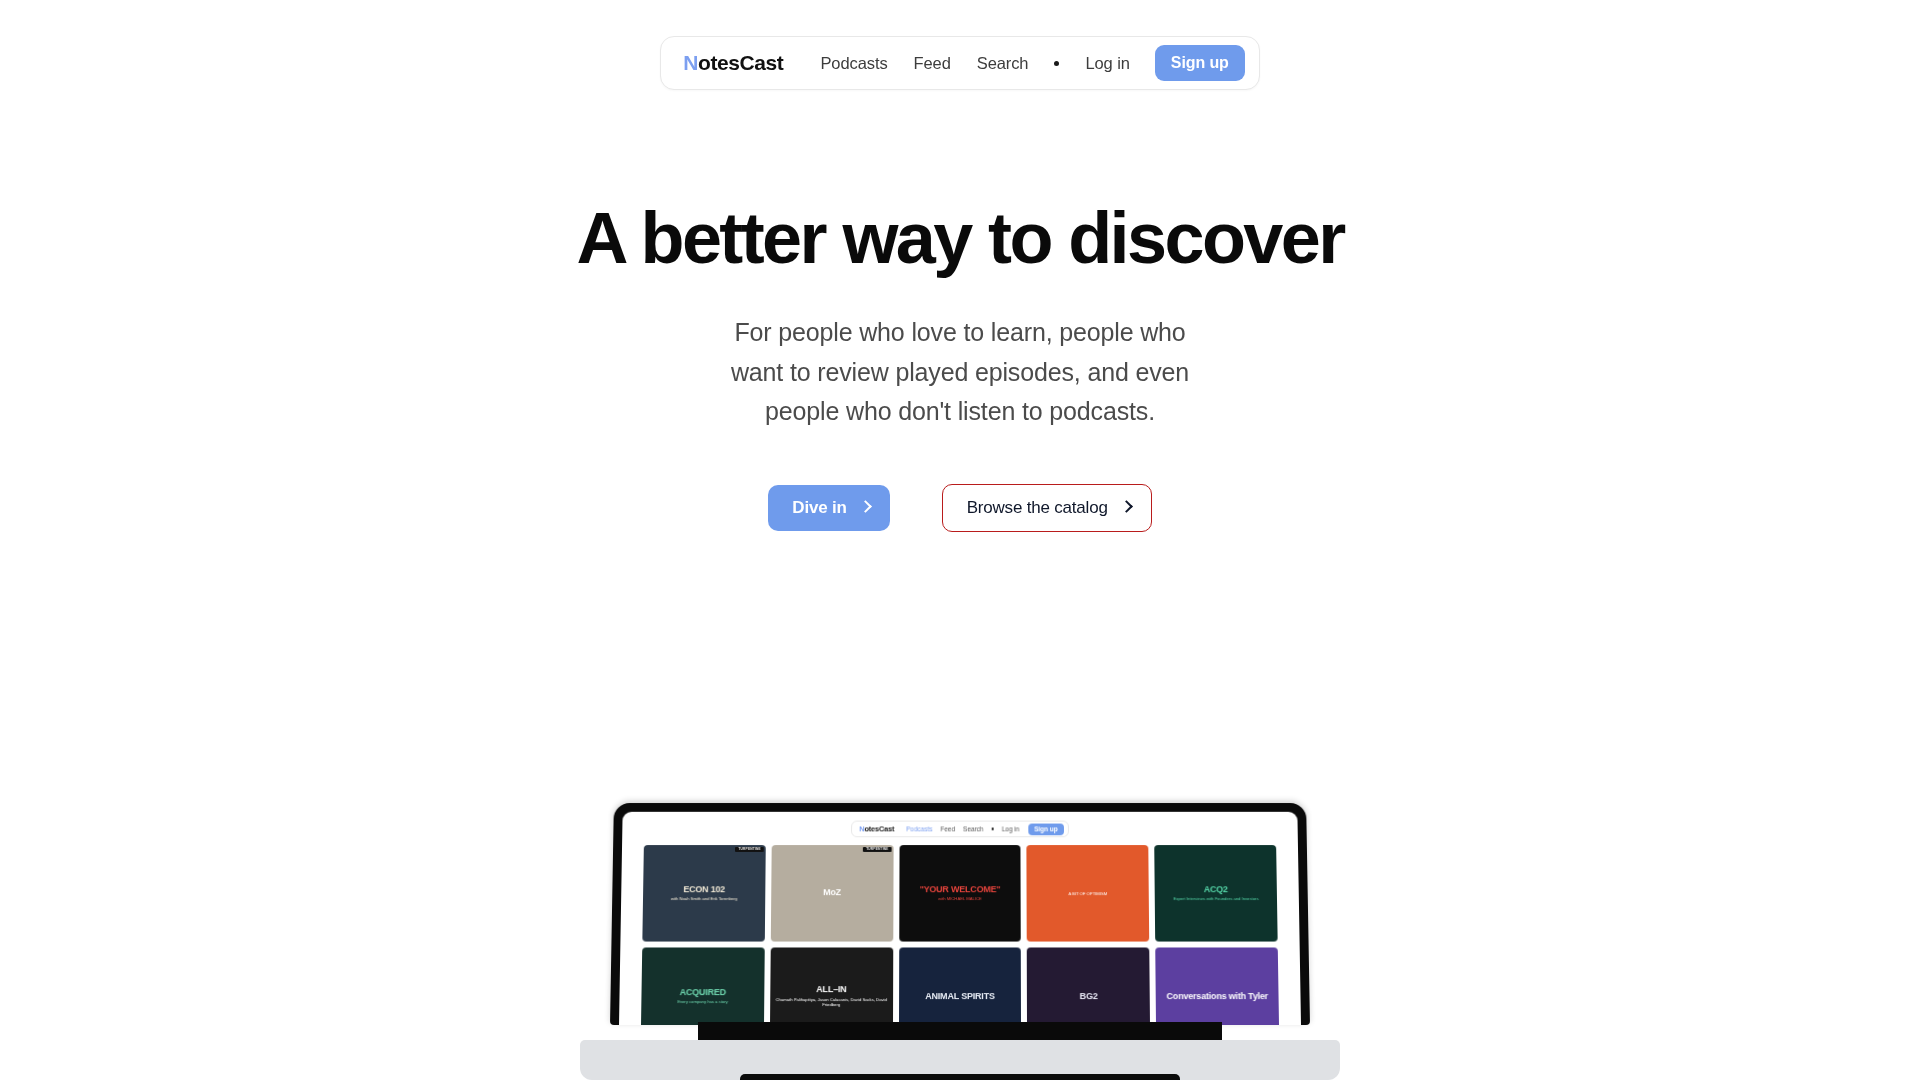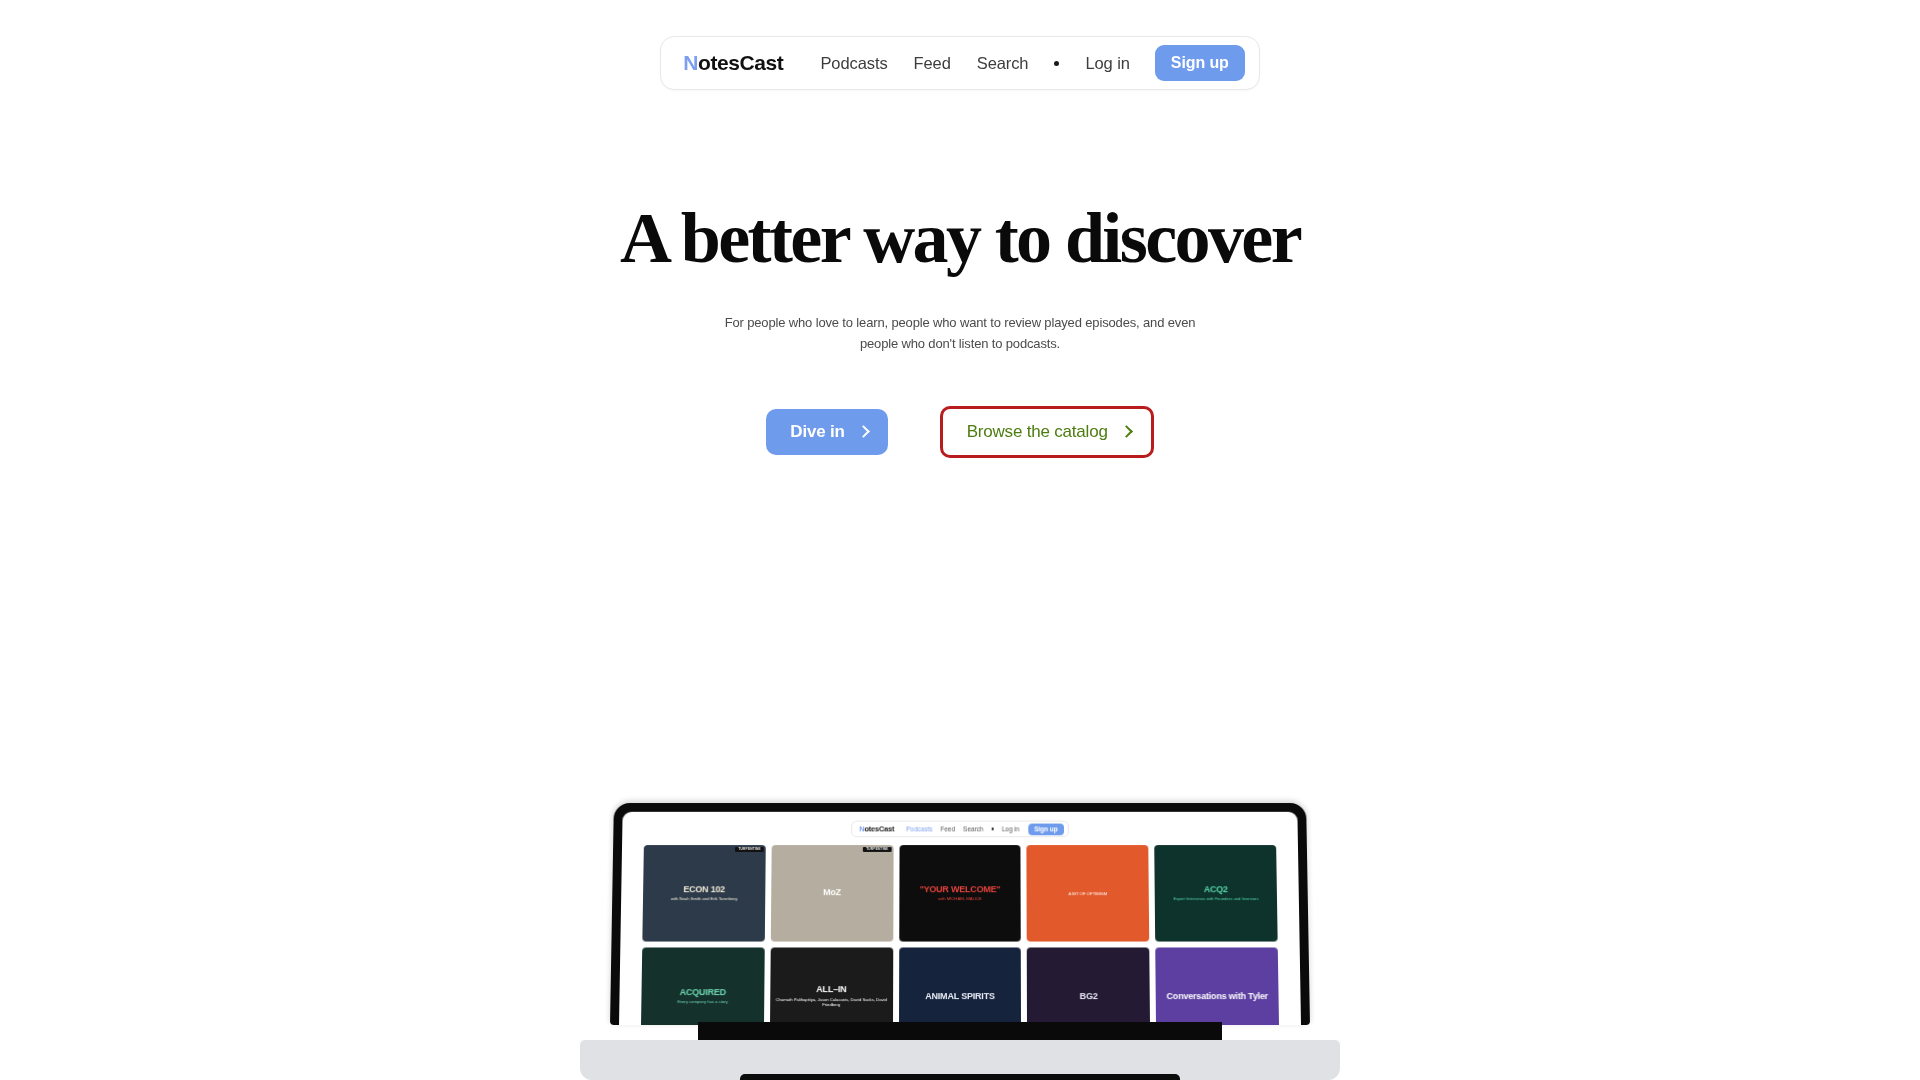--- a/index.html
+++ b/index.html
@@ -103,26 +103,26 @@
     width: 1100px;
     text-align: center;
   }
 
   .hero-title {
     font-size: 72px;
     line-height: 1.07;
     font-weight: bold;
     letter-spacing: -2.6px;
     color: #0a0a0a;
-    font-family: Liberation Serif, serif;
+    font-family: Liberation Sans, sans-serif;
   }
 
   .hero-sub {
     margin-top: 36px;
-    font-size: 13px;
+    font-size: 25px;
     line-height: 1.58;
     color: #4b4b4b;
     width: 480px;
     margin-left: auto;
     margin-right: auto;
     letter-spacing: -0.15px;
   }
 
   .cta-row {
     margin-top: 52px;
@@ -147,22 +147,22 @@
     background: #6f9bec;
     color: #ffffff;
     border: none;
     border-radius: 10px;
     padding: 13px 20px 13px 24px;
     font-weight: bold;
   }
 
   .btn-secondary {
     background: #ffffff;
-    color: #4d7c0f;
-    border: 3px solid #b91c1c;
+    color: #0f172a;
+    border: 1px solid #b91c1c;
     border-radius: 10px;
     padding: 13px 20px 13px 24px;
     font-weight: normal;
   }
 
   .chev {
     display: inline-block;
     width: 9px;
     height: 9px;
     border-top: 2px solid currentColor;

